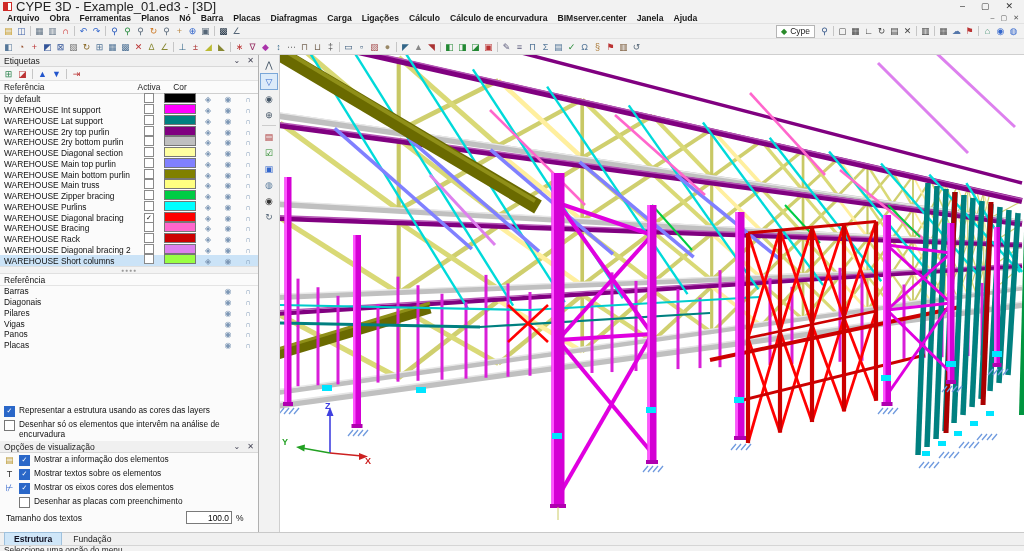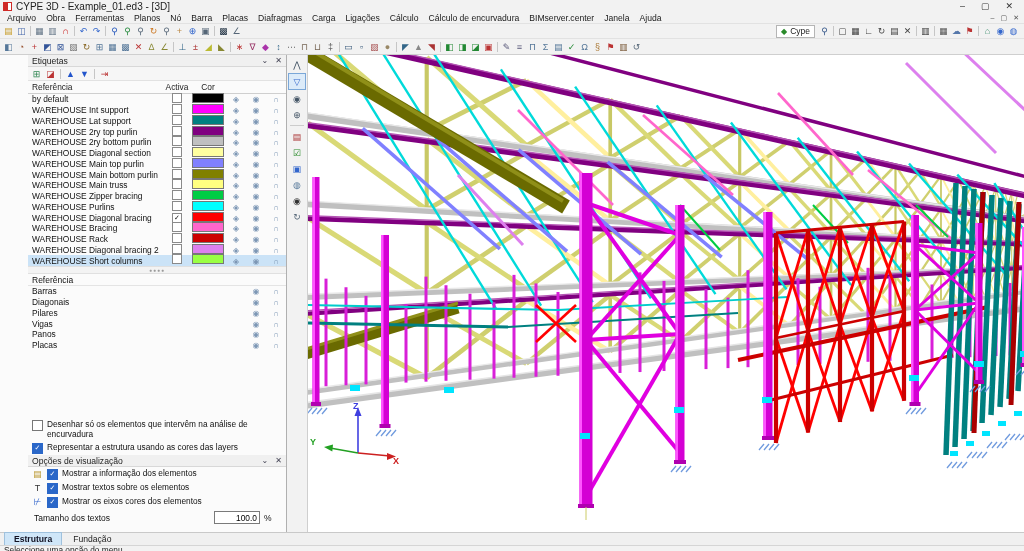--- a/index.html
+++ b/index.html
@@ -1,35 +1,35 @@
 <!DOCTYPE html>
 <html><head>
 <meta charset="utf-8">
 <style>
   html,body{margin:0;padding:0;width:1024px;height:551px;overflow:hidden;
     font-family:"Liberation Sans",sans-serif;font-size:9px;background:#f0f0f0;color:#111;}
   .titlebar{height:12px;display:flex;align-items:center;gap:4px;padding:0 3px;background:#f2f2f2;}
   .appicon{width:9px;height:9px;background:#cf2a27;flex:none;position:relative;}
   .appicon::after{content:"";position:absolute;right:1px;top:1px;width:3px;height:7px;background:#fff;}
-  .wtitle{font-size:10px;color:#222;}
+  .wtitle{font-size:13px;color:#222;}
   .wincontrols{margin-left:auto;display:flex;gap:16px;padding-right:8px;color:#333;font-size:9px;}
   .menubar{height:11px;display:flex;align-items:center;padding-left:2px;background:#f2f2f2;}
   .menu-item{padding:0 5px;font-size:8.6px;color:#1a1a1a;white-space:nowrap;}
   .mdi{margin-left:auto;display:flex;gap:6px;padding-right:5px;font-size:7px;color:#555;}
   .toolbar{display:flex;align-items:center;padding-left:2px;background:#f2f2f2;}
   .toolbar.r1{height:14px;border-top:1px solid #e2e2e2;}
   .toolbar.r2{height:15px;border-top:1px solid #e2e2e2;border-bottom:1px solid #cfcfcf;}
   .tbtn{width:13px;height:12px;display:flex;align-items:center;justify-content:center;font-size:9px;flex:none;cursor:default;}
   .tsep{width:1px;height:10px;background:#c6c6c6;margin:0 2px;flex:none;}
   .rgroup{margin-left:auto;display:flex;align-items:center;padding-right:4px;}
   .searchbox{display:flex;align-items:center;gap:3px;border:1px solid #b5b5b5;background:#fff;height:11px;padding:0 4px;margin-right:3px;}
   .slogo{color:#2a8a2a;font-size:8px;}
   .stext{font-size:8.5px;color:#222;}
   .main{display:flex;height:477px;}
-  .leftpanel{width:258px;flex:none;background:#fbfbfb;border-right:1px solid #b0b0b0;display:flex;flex-direction:column;padding-left:28px;}
+  .leftpanel{width:258px;flex:none;background:#fbfbfb;border-right:1px solid #b0b0b0;display:flex;flex-direction:column;}
   .phead{height:11px;flex:none;background:#f0f0f0;border-bottom:1px solid #d8d8d8;display:flex;align-items:center;padding:0 4px;}
   .phead .t{flex:1;font-size:8.6px;color:#222;}
   .phead .c{font-size:8px;color:#445;margin-left:7px;}
   .ptools{height:13px;flex:none;display:flex;align-items:center;gap:1px;padding:0 2px;background:#f6f6f6;border-bottom:1px solid #e2e2e2;}
   .lhead{height:12px;flex:none;display:flex;align-items:center;background:#fbfbfb;border-bottom:1px solid #cfcfcf;font-size:8.4px;color:#222;}
   .cname{flex:1;padding-left:4px;white-space:nowrap;overflow:hidden;}
   .cact{width:26px;text-align:center;flex:none;}
   .ccor{width:36px;text-align:center;flex:none;}
   .cic{width:20px;text-align:center;flex:none;}
   .lrow{height:10.75px;flex:none;display:flex;align-items:center;font-size:8.4px;}
@@ -72,21 +72,21 @@
   <span class="appicon"></span>
   <span class="wtitle">CYPE 3D - Example_01.ed3 - [3D]</span>
   <span class="wincontrols" id="winControls">
       <span>–</span>
       <span>▢</span>
       <span>✕</span>
     </span>
 </div>
 
 <div class="menubar">
-  <span id="menuItems" style="display:flex;">
+  <span id="menuItems" style="display:flex;font-weight:bold;">
       <span class="menu-item">Arquivo</span>
       <span class="menu-item">Obra</span>
       <span class="menu-item">Ferramentas</span>
       <span class="menu-item">Planos</span>
       <span class="menu-item">Nó</span>
       <span class="menu-item">Barra</span>
       <span class="menu-item">Placas</span>
       <span class="menu-item">Diafragmas</span>
       <span class="menu-item">Carga</span>
       <span class="menu-item">Ligações</span>
@@ -403,26 +403,26 @@
         <div class="catrow">
           <span class="cname">Placas</span>
           <span class="ccor"></span>
           <span class="cic"><span class="icg">◉</span></span>
           <span class="cic"><span class="icg">∩</span></span>
         </div>
       </div>
     <div class="filler"></div>
     <div id="optRows">
         <div class="optrow">
+          <span class="bcb">✓</span>
+          <span>Representar a estrutura usando as cores das layers</span>
+        </div>
+        <div class="optrow">
           <span class="bcb off"></span>
           <span>Desenhar só os elementos que intervêm na análise de encurvadura</span>
-        </div>
-        <div class="optrow">
-          <span class="bcb">✓</span>
-          <span>Representar a estrutura usando as cores das layers</span>
         </div>
       </div>
     <div class="phead">
       <span class="t">Opções de visualização</span>
       <span class="c">⌄</span>
       <span class="c">✕</span>
     </div>
     <div id="visRows">
         <div class="optrow">
           <span class="vicon" style="color: rgb(187, 153, 51);">▤</span>
@@ -431,20 +431,25 @@
         </div>
         <div class="optrow">
           <span class="vicon" style="color: rgb(51, 51, 51);">T</span>
           <span class="bcb">✓</span>
           <span>Mostrar textos sobre os elementos</span>
         </div>
         <div class="optrow">
           <span class="vicon" style="color: rgb(51, 102, 204);">⊬</span>
           <span class="bcb">✓</span>
           <span>Mostrar os eixos cores dos elementos</span>
+        </div>
+        <div class="optrow">
+          <span class="vicon"></span>
+          <span class="bcb off"></span>
+          <span>Desenhar as placas com preenchimento</span>
         </div>
       </div>
     <div id="fieldRows">
         <div class="fieldrow">
           <span class="lbl">Tamanho dos textos</span>
           <input class="finput" readonly="" value="100.0" style="">
           <span class="unit">%</span>
         </div>
       </div>
     <div style="height:6px;"></div>

